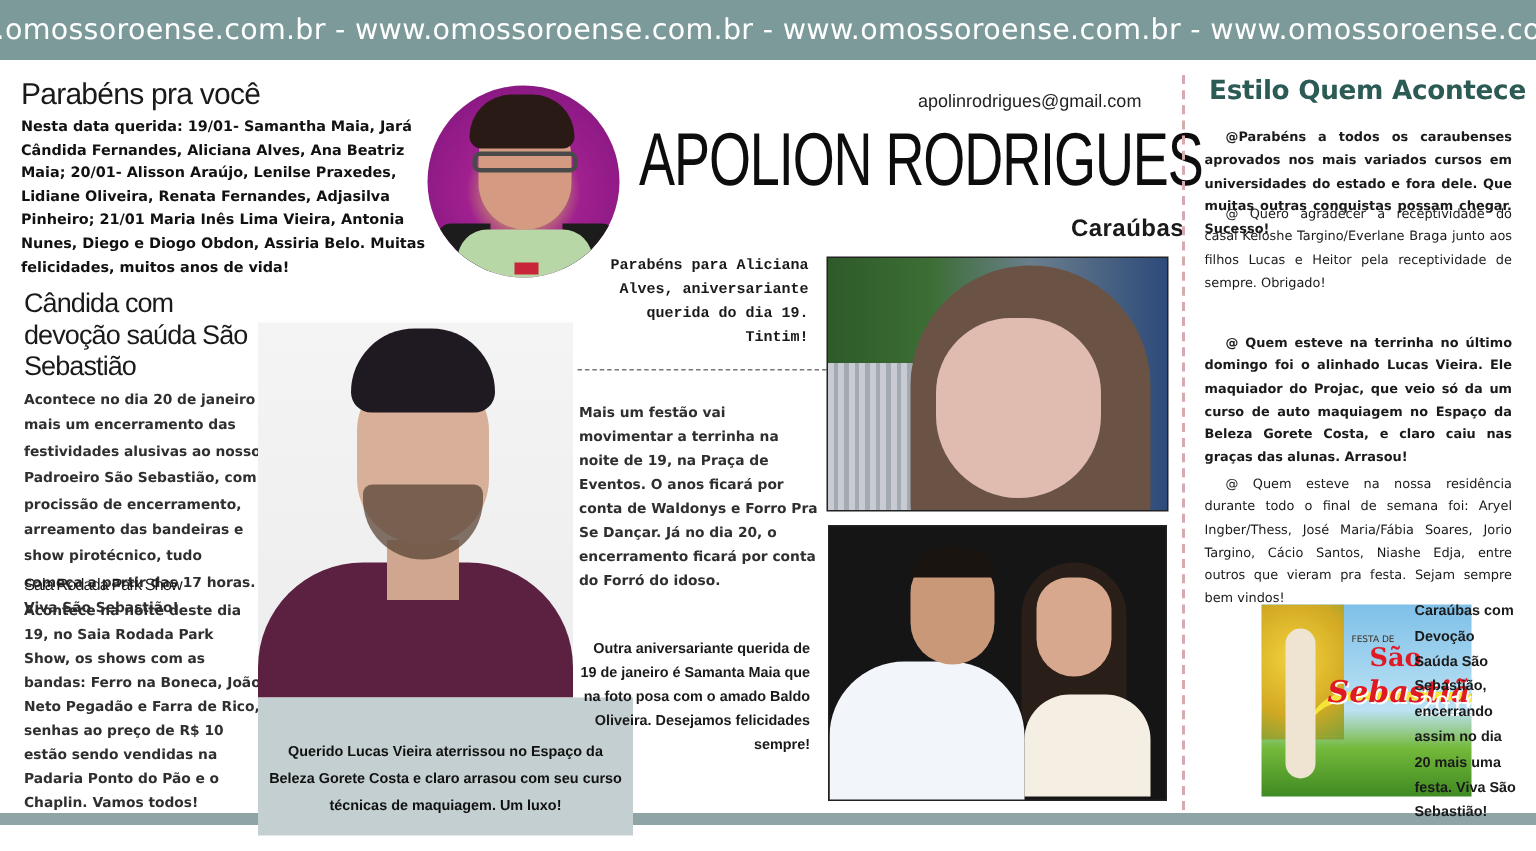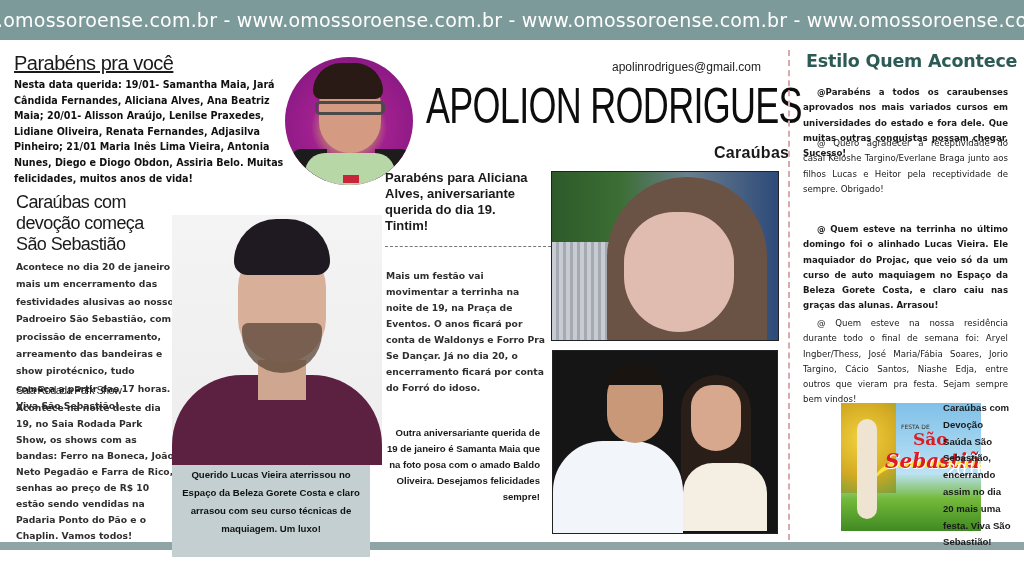--- a/index.html
+++ b/index.html
@@ -13,21 +13,21 @@
     display: flex; align-items: center; justify-content: center; white-space: nowrap;
   }
 
   .abs { position: absolute; }
   .body-txt {
     font-family: "DejaVu Sans", sans-serif; font-size: 10px; line-height: 16.5px; color: #2a2a2a;
   }
 
   
   #bday { left: 14px; top: 52px; width: 270px; }
-  #bday .title { font-size: 20px; font-family: "Liberation Sans", sans-serif; letter-spacing: -0.5px; margin-bottom: 2px; text-decoration: underline; }
+  #bday .title { font-size: 20px; font-family: "Liberation Sans", sans-serif; letter-spacing: -0.5px; margin-bottom: 2px; }
   #bday .body-txt { font-weight: bold; font-size: 9.6px; line-height: 15.6px; color: #111; }
 
   #devocao { left: 16px; top: 192px; width: 160px; }
   #devocao .title { font-size: 18px; line-height: 21px; font-family: "Liberation Sans", sans-serif; letter-spacing: -0.6px; margin-bottom: 3px; }
   #devocao .body-txt { font-size: 9.2px; line-height: 17.4px; font-weight: bold; color: #2f2f2f; }
 
   #saia { left: 16px; top: 384px; width: 160px; }
   #saia .title { font-size: 11px; font-family: "Liberation Sans", sans-serif; letter-spacing: -0.7px; margin-bottom: 4px; }
   #saia .body-txt { font-size: 9.2px; line-height: 16px; font-weight: bold; color: #2f2f2f; }
 
@@ -55,32 +55,32 @@
     left: 172px; top: 215px; width: 210px; height: 250px; overflow: hidden;
     background: linear-gradient(180deg, #f4f4f4 0%, #ededed 100%);
   }
   .lucas .hair { position: absolute; left: 62px; top: 4px; width: 96px; height: 56px; background: #1f1a22; border-radius: 50px 50px 16px 16px; }
   .lucas .face { position: absolute; left: 66px; top: 32px; width: 88px; height: 116px; background: #d8b09a; border-radius: 40px 40px 44px 44px; }
   .lucas .beard { position: absolute; left: 70px; top: 108px; width: 80px; height: 50px; background: #5a4436; border-radius: 6px 6px 40px 40px; opacity: 0.75; }
   .lucas .shirt { position: absolute; left: 0; top: 160px; width: 210px; height: 100px; background: #5c2040; border-radius: 70px 70px 0 0; }
   .lucas .neck { position: absolute; left: 86px; top: 145px; width: 48px; height: 40px; background: #cfa68f; }
 
   .caption-box {
-    left: 172px; top: 465px; width: 198px; height: 92px; background: #c3cfd0;
-    padding: 1px 6px; text-align: center;
+    left: 172px; top: 465px; width: 250px; height: 92px; background: #c3cfd0;
+    padding: 28px 6px; text-align: center;
     font-family: "Liberation Sans", sans-serif; font-size: 9.6px; line-height: 18px; color: #111; font-weight: bold;
   }
 
   
   .band { left: 0; top: 542px; width: 1024px; height: 8px; background: #8fa4a5; }
 
   
   #aliciana-cap {
-    left: 385px; top: 170px; width: 154px; 
-    font-family: Liberation Sans, sans-serif; font-size: 13px; line-height: 16px; color: #1a1a1a; font-weight: bold;
+    left: 385px; top: 170px; width: 154px; text-align: right;
+    font-family: Liberation Mono, monospace; font-size: 10px; line-height: 16px; color: #1a1a1a; font-weight: bold;
   }
   .dashed-h { left: 385px; top: 246px; width: 166px; border-top: 1px dashed #777; }
 
   #praca { left: 386px; top: 268px; width: 162px; }
   #praca .title { font-size: 16px; font-family: "Liberation Sans", sans-serif; letter-spacing: -0.4px; margin-bottom: 3px; }
   #praca .body-txt { font-size: 9.2px; line-height: 16px; font-weight: bold; color: #2f2f2f; }
 
   #samanta-cap {
     left: 385px; top: 425px; width: 155px; text-align: right;
     font-family: "Liberation Sans", sans-serif; font-size: 9.6px; line-height: 16px; color: #1a1a1a; font-weight: bold;
@@ -157,21 +157,21 @@
   <div class="hair"></div>
   <div class="glasses"></div>
   <div class="tie"></div>
 </div>
 
 <div id="email" class="abs">apolinrodrigues@gmail.com</div>
 <div id="name" class="abs">APOLION RODRIGUES</div>
 <div id="city" class="abs">Caraúbas</div>
 
 <div id="devocao" class="abs">
-  <div class="title">Caraúbas com devoção começa São Sebastião</div>
+  <div class="title">Cândida com devoção saúda São Sebastião</div>
   <div class="body-txt">Acontece no dia 20 de janeiro mais um encerramento das festividades alusivas ao nosso Padroeiro São Sebastião, com procissão de encerramento, arreamento das bandeiras e show pirotécnico, tudo começa a partir das 17 horas. Viva São Sebastião!</div>
 </div>
 
 <div id="saia" class="abs">
   <div class="title">Saia Rodada Park Show</div>
   <div class="body-txt">Acontece na noite deste dia 19, no Saia Rodada Park Show, os shows com as bandas: Ferro na Boneca, João Neto Pegadão e Farra de Rico, senhas ao preço de R$ 10 estão sendo vendidas na Padaria Ponto do Pão e o Chaplin. Vamos todos!</div>
 </div>
 
 <div class="abs lucas">
   <div class="shirt"></div>

